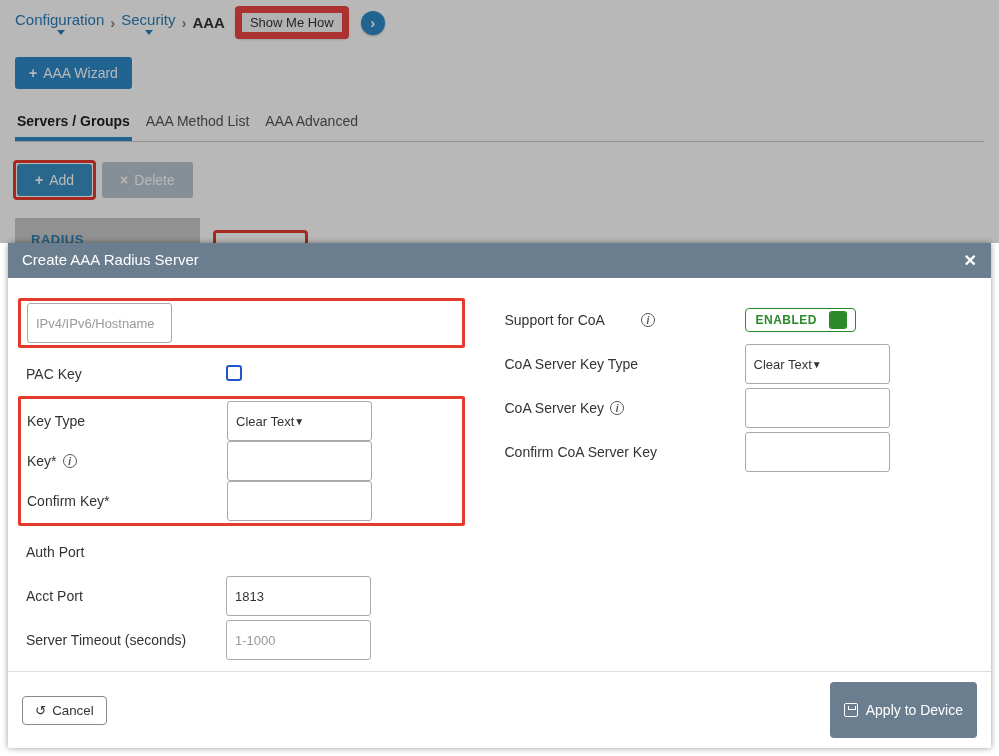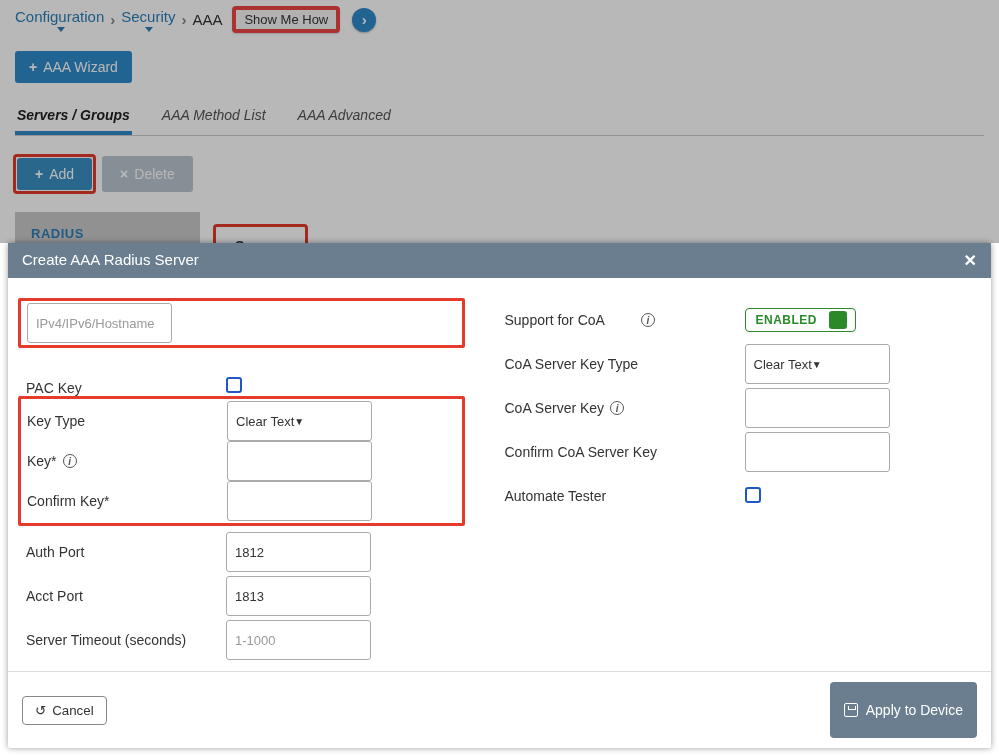--- a/index.html
+++ b/index.html
@@ -5,31 +5,31 @@
   * { box-sizing: border-box; }
   html, body { margin: 0; padding: 0; font-family: Arial, Helvetica, sans-serif; font-size: 14px; color: #333; }
   body { width: 999px; height: 756px; position: relative; overflow: hidden; background: #fff; }
 
   
   .page-bg { position: absolute; inset: 0; padding: 0 15px; }
   .dim-overlay { position: absolute; top:0; left:0; right:0; height: 243px; background: rgba(0,0,0,0.28); z-index: 5; pointer-events: none; }
 
   .breadcrumb { display: flex; align-items: center; gap: 6px; padding: 6px 0 10px; font-size: 15px; }
   .breadcrumb .link { color: #2b7fb8; cursor: pointer; display: inline-flex; align-items: center; gap: 2px; flex-direction: column; }
-  .breadcrumb .last { color: #333; font-weight: 400; text-align: center; }
+  .breadcrumb .last { color: #333; font-weight: 700; text-align: center; }
   .caret-down { display:inline-block; width:0; height:0; border-left:4px solid transparent; border-right:4px solid transparent; border-top:5px solid #2b7fb8; margin-left:2px; }
   .chev-right { color: #888; font-weight: bold; }
 
-  .show-me-how-btn { display:inline-flex; align-items:center; border:4px solid #ef4444; border-radius:4px; padding:2px 8px; font-size:13px; background:#f7f7f7; margin-left:4px; box-shadow:0 1px 2px rgba(0,0,0,.15);justify-content:center; }
+  .show-me-how-btn { display:inline-flex; align-items:center; border:7px solid #ef4444; border-radius:4px; padding:2px 8px; font-size:13px; background:#f7f7f7; margin-left:4px; box-shadow:0 1px 2px rgba(0,0,0,.15);justify-content:center; }
   .round-arrow { width:24px; height:24px; border-radius:50%; background:#2f8ac9; color:#fff; display:inline-flex; align-items:center; justify-content:center; margin-left:6px; font-weight:bold; box-shadow:0 1px 2px rgba(0,0,0,.3); }
 
   .wizard-btn { display:inline-flex; align-items:center; gap:6px; background:#2f8ac9; color:#fff; border:none; padding:8px 14px; border-radius:3px; font-size:14px; margin:8px 0 16px; }
   .plus { font-weight:bold; }
 
-  .top-tabs { display:flex; gap:28px; border-bottom:1px solid #ccc;font-style:italic; }
+  .top-tabs { display:flex; gap:12px; border-bottom:1px solid #ccc; }
   .top-tab { padding: 8px 2px; color:#555; }
   .top-tab.active { color:#222; font-weight:600; border-bottom:4px solid #2f8ac9; }
 
   .toolbar-row { margin-top:20px; display:flex; gap:8px; }
   .add-btn, .del-btn { display:inline-flex; align-items:center; gap:6px; padding:8px 18px; border-radius:3px; font-size:14px; color:#fff; border:none; }
   .add-btn { background:#3a8fc2; }
   .del-btn { background:#b9c7cf; }
   .icon-plus { font-weight:bold; }
   .icon-x { font-weight:bold; }
   .highlight-red { outline:3px solid #e43b2c; outline-offset:-1px; border-radius:2px; }
@@ -142,21 +142,21 @@
     <div class="cols">
 
       <div class="col">
 
         <div class="group-box">
           <div class="row">
             <div class="ctl"><input type="text" class="inp" placeholder="IPv4/IPv6/Hostname" style=""></div>
           </div>
         </div>
 
-        <div class="row" style="padding-left:8px;align-items:flex-end;">
+        <div class="row" style="padding-left:8px;">
           <div class="lab">PAC Key</div>
           <div class="ctl"><span class="chk"></span></div>
         </div>
 
         <div class="group-box">
           <div class="row">
             <div class="lab">Key Type</div>
             <div class="ctl">
               <div class="sel">
                 <span>Clear Text</span>
@@ -172,21 +172,20 @@
             <div class="ctl"><input type="text" class="inp" value="" style=""></div>
           </div>
           <div class="row">
             <div class="lab">Confirm Key*</div>
             <div class="ctl"><input type="text" class="inp" value="" style=""></div>
           </div>
         </div>
 
         <div class="row" style="padding-left:8px;">
           <div class="lab">Auth Port</div>
-          <div class="ctl"><input type="text" class="inp" value="1812" style=""></div>
         </div>
         <div class="row" style="padding-left:8px;">
           <div class="lab">Acct Port</div>
           <div class="ctl"><input type="text" class="inp" value="1813" style=""></div>
         </div>
         <div class="row" style="padding-left:8px;">
           <div class="lab">Server Timeout (seconds)</div>
           <div class="ctl"><input type="text" class="inp" placeholder="1-1000" style=""></div>
         </div>
 
@@ -217,24 +216,20 @@
         <div class="row">
           <div class="lab" style="width:240px;">
             <span>CoA Server Key</span>
             <span class="info-icon">i</span>
           </div>
           <div class="ctl"><input type="text" class="inp" value="" style=""></div>
         </div>
         <div class="row">
           <div class="lab" style="width:240px;">Confirm CoA Server Key</div>
           <div class="ctl"><input type="text" class="inp" value="" style=""></div>
-        </div>
-        <div class="row">
-          <div class="lab" style="width:240px;">Automate Tester</div>
-          <div class="ctl"><span class="chk"></span></div>
         </div>
       </div>
     </div>
   </div>
   <div class="modal-footer">
     <button class="cancel-btn">
       <span class="undo-icon">↻</span>
       <span>Cancel</span>
     </button>
     <button class="apply-btn">

